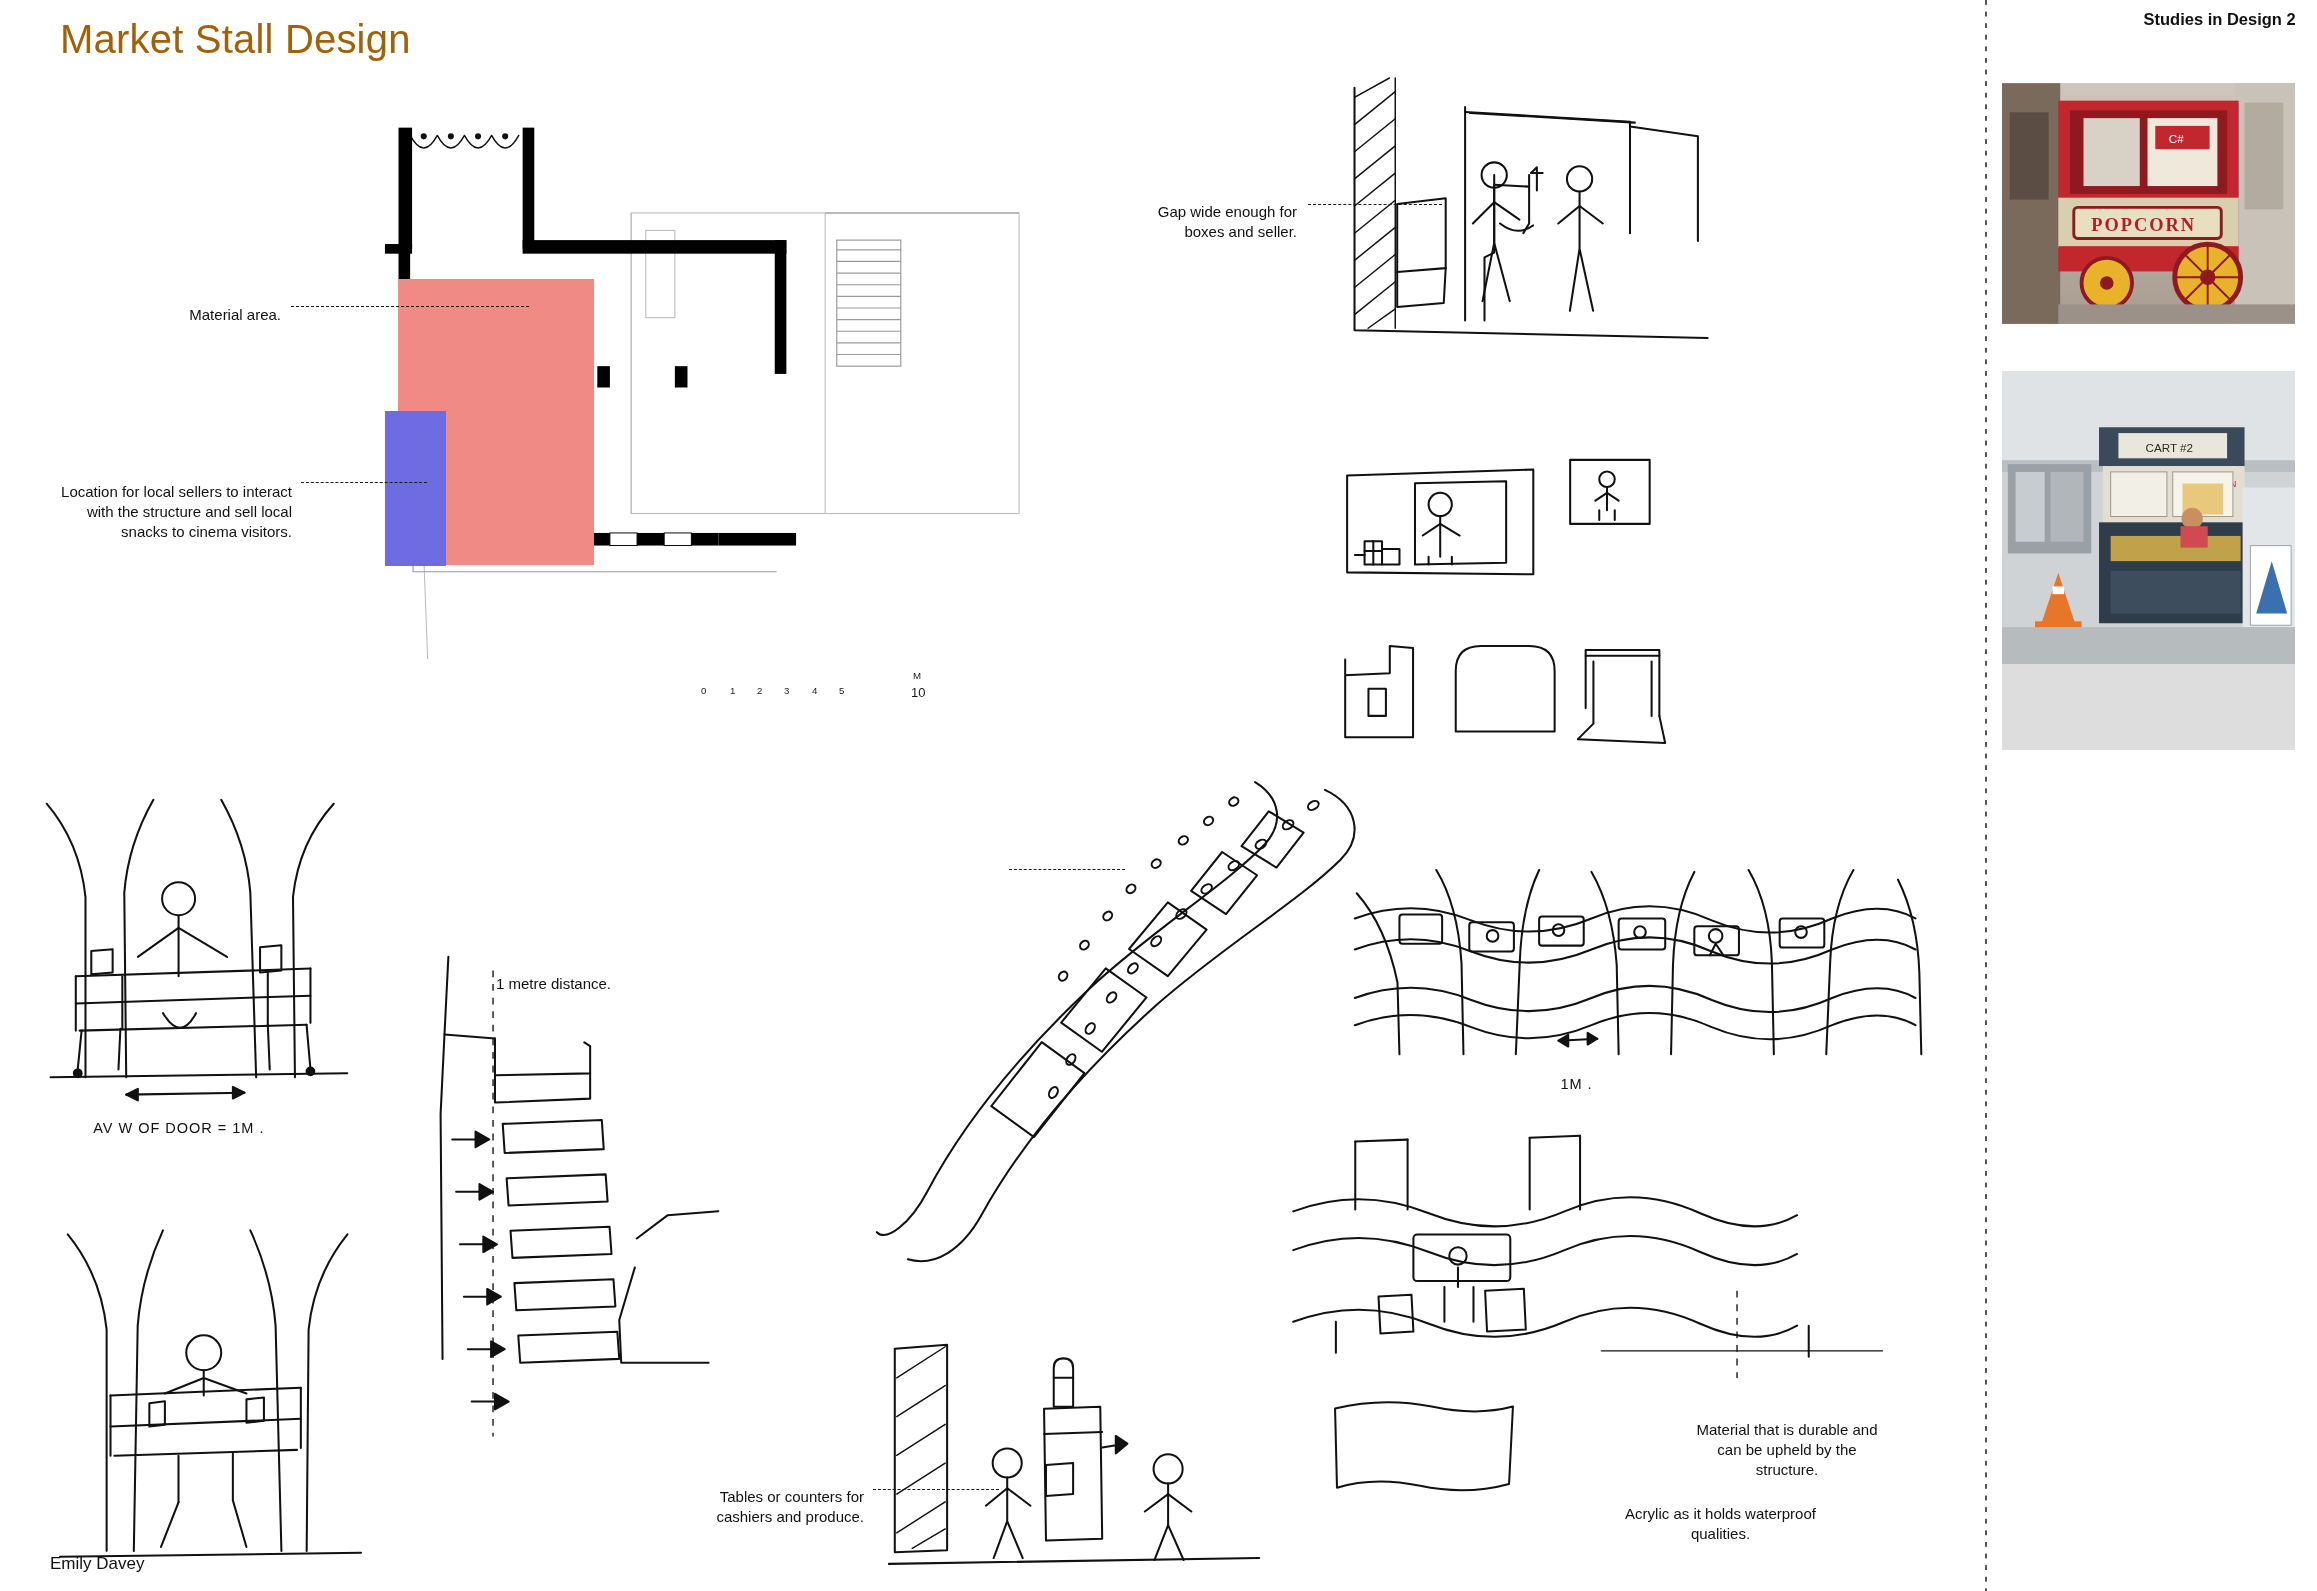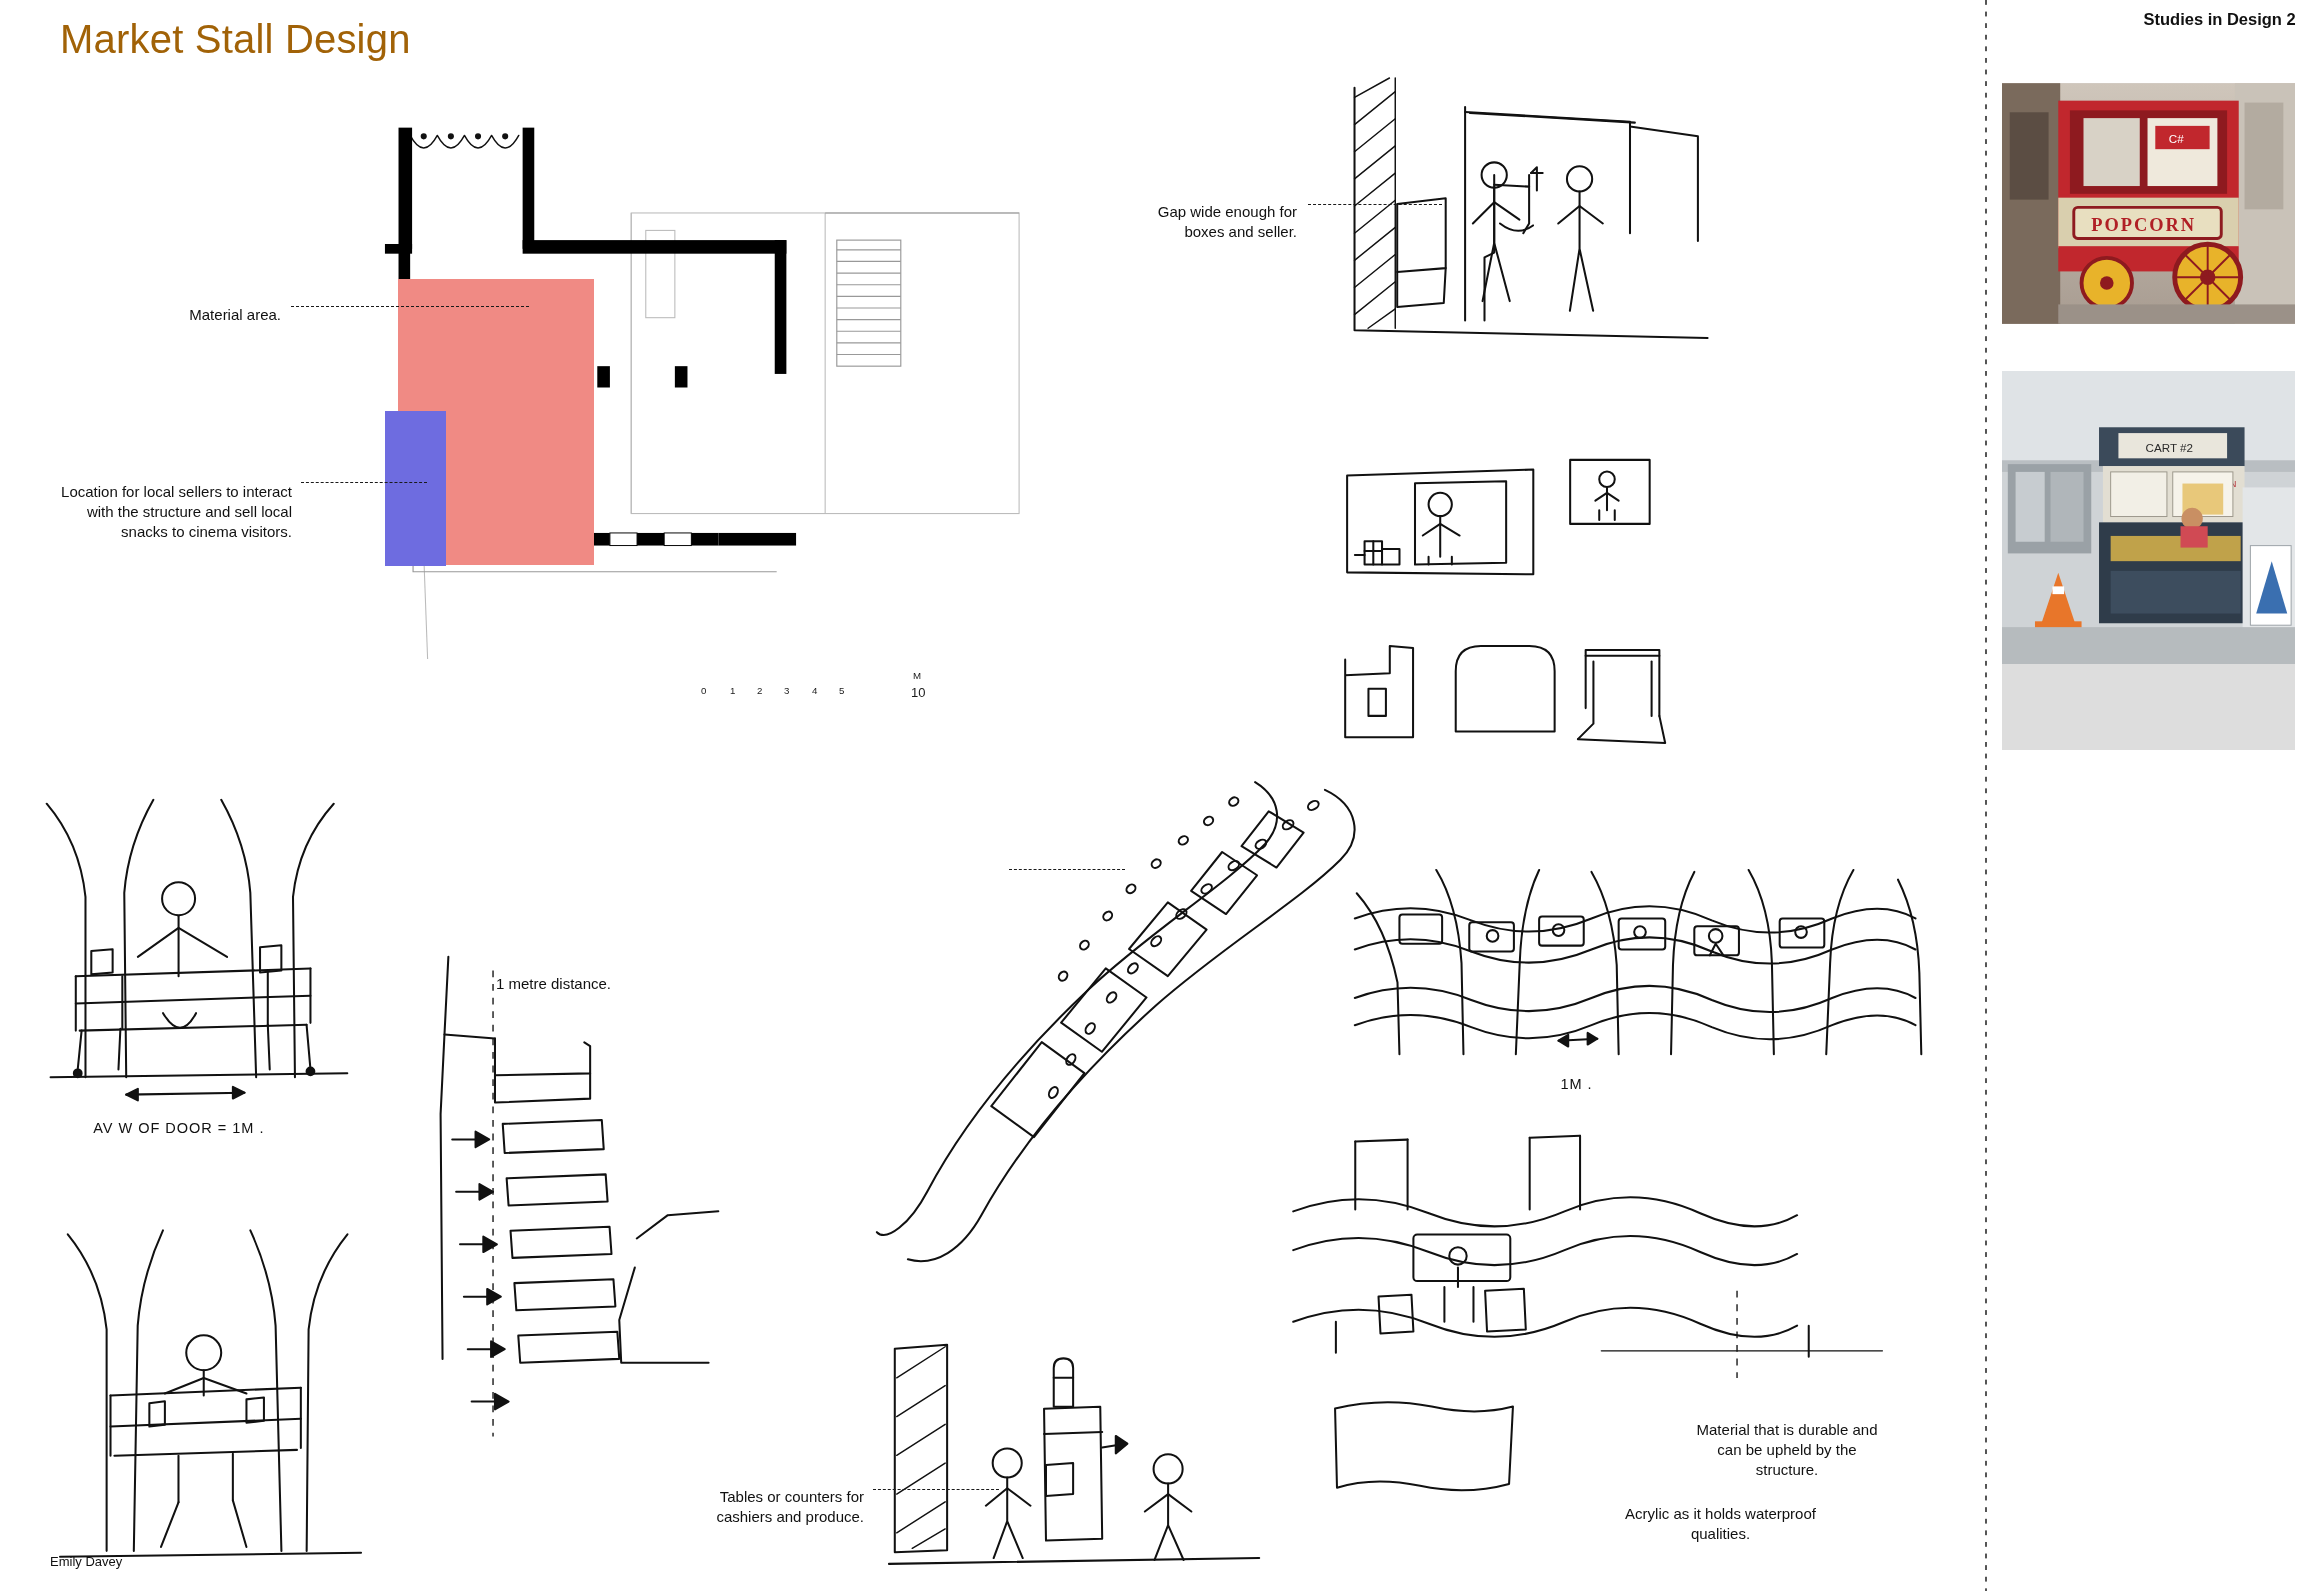--- a/index.html
+++ b/index.html
@@ -18,21 +18,21 @@
     position:absolute;left:32px;top:17px;
     font-size:40px;font-weight:400;letter-spacing:0.2px;color:#a16207;margin-left:28px;
   }
   .module-label{
     position:absolute;right:21.3px;top:9.7px;
     font-size:16.5px;font-weight:600;color:#111;
   }
 
   .author{
     position:absolute;left:50px;top:1554px;
-    font-size:13px;color:#111;
+    font-size:17px;color:#111;
   }
 
   
   .divider{
     position:absolute;left:1985px;top:0px;width:1.9px;height:1591px;
     background-image:linear-gradient(to bottom,#555 0 4.9px, transparent 4.9px 11.6px);
     background-size:1.9px 11.6px;
   }
 
   

